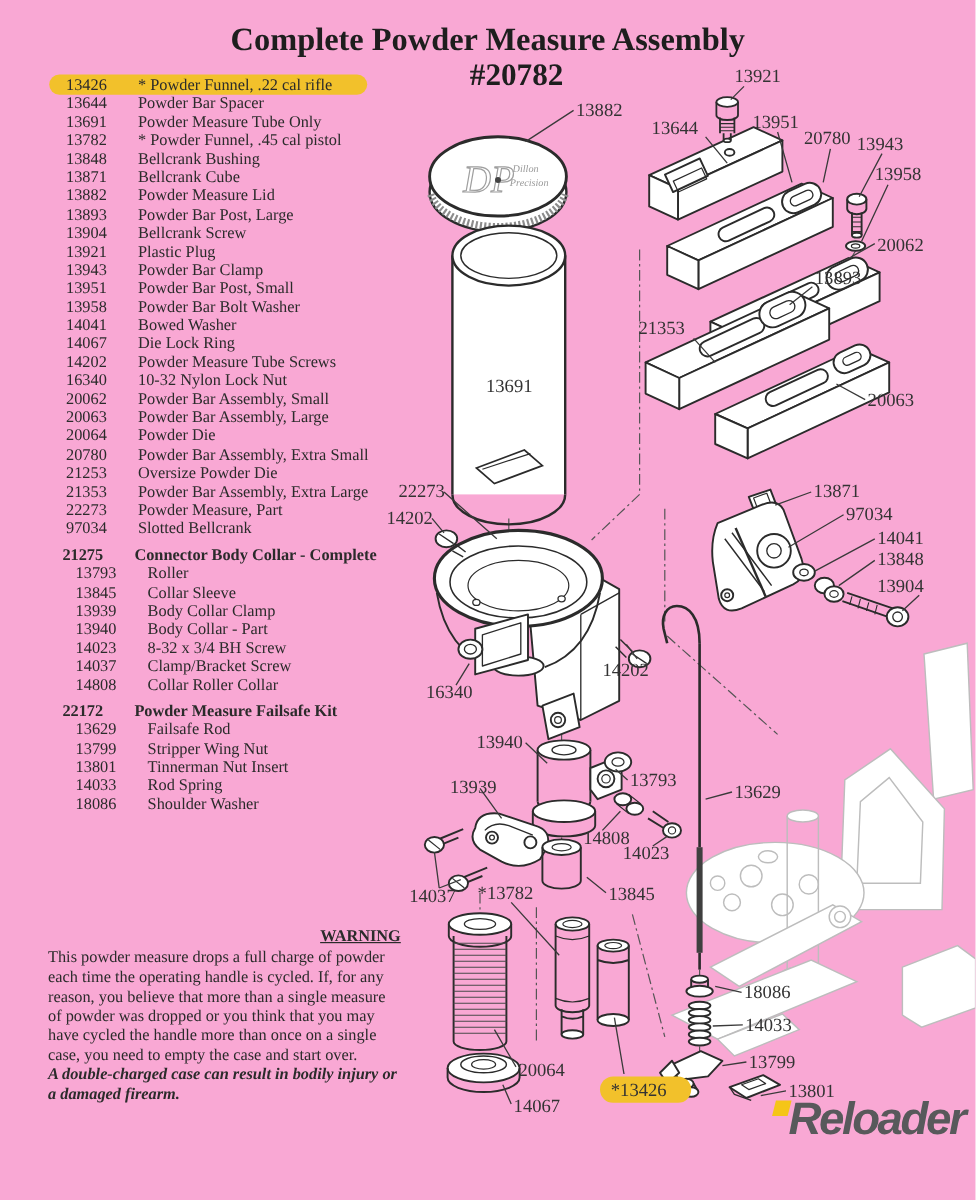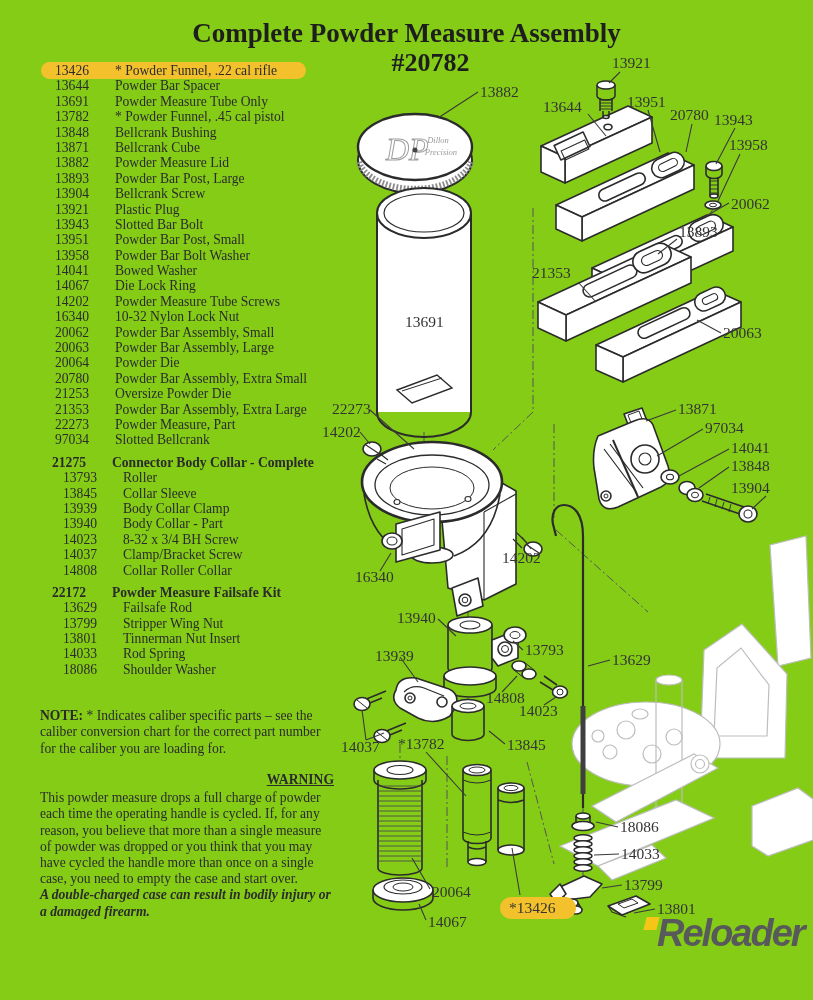--- a/index.html
+++ b/index.html
@@ -1,16 +1,16 @@
 <!DOCTYPE html>
 <html><head>
 <meta charset="utf-8">
 <style>
   html,body{margin:0;padding:0;background:#fff;}
-  .page{position:relative;width:813px;height:1000px;background:#84cc16;overflow:hidden;
+  .page{position:relative;width:813px;height:1000px;background:#f9a8d4;overflow:hidden;
         font-family:"Liberation Serif",serif;color:#2b2b2b;}
   .title1{position:absolute;top:18px;left:0;width:100%;text-align:center;
           font-weight:bold;font-size:27px;letter-spacing:0px;color:#1e1e1e;}
   .title2{position:absolute;top:48px;left:0;width:100%;text-align:center;
           font-weight:bold;font-size:26px;color:#1e1e1e;margin-left:24px;}
   .parts{position:absolute;left:40px;top:63px;width:296px;font-size:13.6px;}
   .row{position:relative;display:flex;height:15.4px;line-height:15.4px;padding-left:15px;white-space:nowrap;}
   .row .num{width:60px;flex:none;position:relative;}
   .row .desc{position:relative;text-align:center;}
   .row.sub{padding-left:23px;}
@@ -74,21 +74,21 @@
       <div class="row">
         <span class="num">13904</span>
         <span class="desc">Bellcrank Screw</span>
       </div>
       <div class="row">
         <span class="num">13921</span>
         <span class="desc">Plastic Plug</span>
       </div>
       <div class="row">
         <span class="num">13943</span>
-        <span class="desc">Slotted Bar Bolt</span>
+        <span class="desc">Powder Bar Clamp</span>
       </div>
       <div class="row">
         <span class="num">13951</span>
         <span class="desc">Powder Bar Post, Small</span>
       </div>
       <div class="row">
         <span class="num">13958</span>
         <span class="desc">Powder Bar Bolt Washer</span>
       </div>
       <div class="row">
@@ -190,21 +190,20 @@
       <div class="row sub">
         <span class="num">14033</span>
         <span class="desc">Rod Spring</span>
       </div>
       <div class="row sub">
         <span class="num">18086</span>
         <span class="desc">Shoulder Washer</span>
       </div>
     </div>
 
-  <div class="note"><span class="nlabel">NOTE:</span><span> *  Indicates caliber specific parts – see the caliber conversion chart for the correct part number for the caliber you are loading for.</span></div>
 
   <div class="warnblock">
     <div class="whead">WARNING</div>
     <div>This powder measure drops a full charge of powder each time the operating handle is cycled. If, for any reason, you believe that more than a single measure of powder was dropped or you think that you may have cycled the handle more than once on a single case, you need to empty the case and start over.</div>
     <div class="emph">A double-charged case can result in bodily injury or a damaged firearm.</div>
   </div>
 
   <svg width="813" height="1000" viewBox="0 0 813 1000" style="position:absolute;left:0;top:0">
 
     <g stroke="#bdbdbd" stroke-width="1.2" fill="#ffffff">

